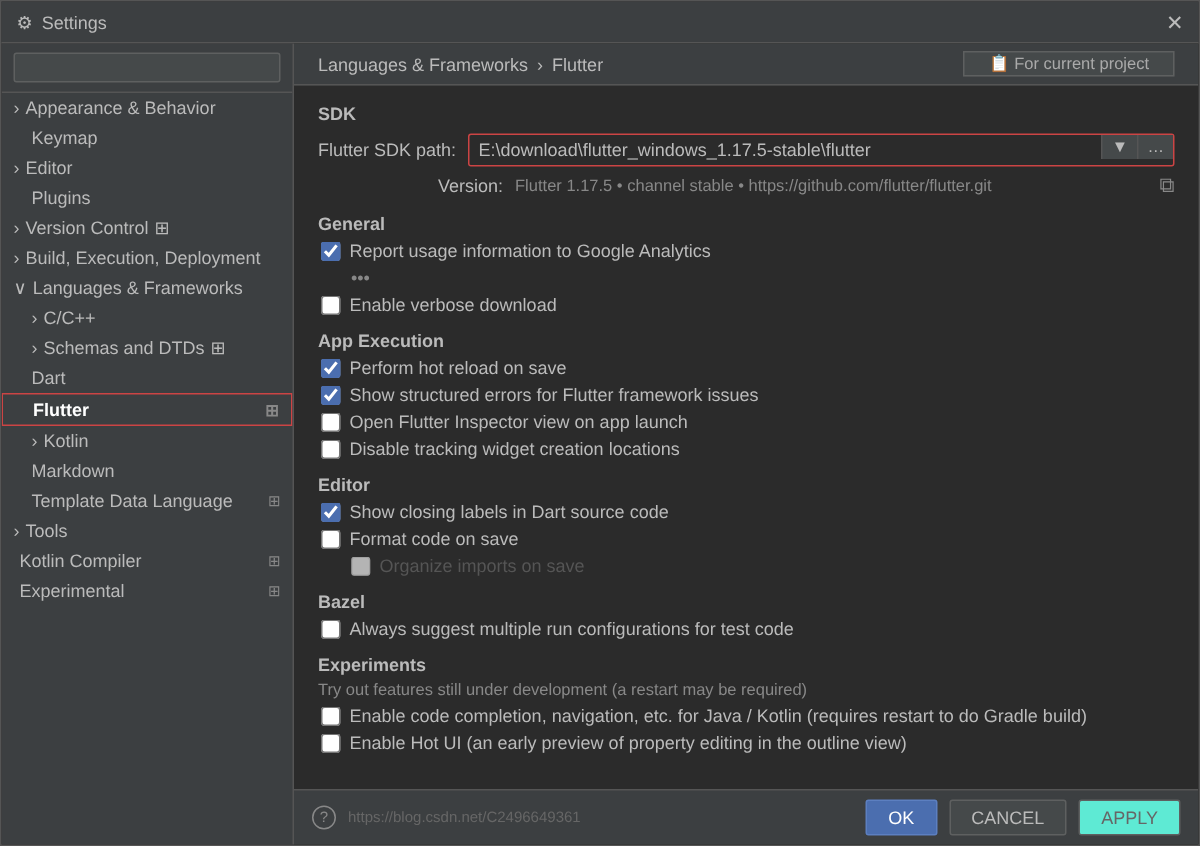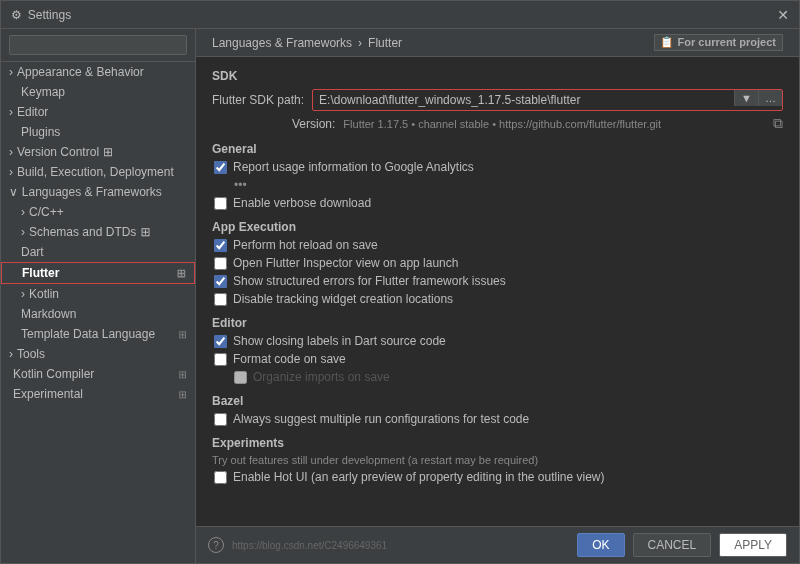--- a/index.html
+++ b/index.html
@@ -133,24 +133,23 @@
       align-items: center;
       gap: 6px;
       font-size: 12px;
       color: #bbbbbb;
       flex-shrink: 0;
     }
     .breadcrumb-bar .project-tag {
       margin-left: auto;
       background: #45494a;
       border: 1px solid #5e6060;
-      padding: 1px 6px;
+      padding: 1px 16px;
       font-size: 11px;
       color: #aaa;
-      font-weight: bold;
     }
 
     .settings-content {
       flex: 1;
       overflow-y: auto;
       padding: 12px 16px;
     }
 
     .section-title {
       font-weight: bold;
@@ -304,21 +303,21 @@
       color: #ffffff;
     }
 
     .btn-cancel {
       background: #45494a;
       border: 1px solid #5e6060;
       color: #bbbbbb;
     }
 
     .btn-apply {
-      background: #ffffff;
+      background: #5eead4;
       border: 1px solid #5e6060;
       color: #666;
     }
 
     .question-mark {
       width: 16px;
       height: 16px;
       border-radius: 50%;
       border: 1px solid #888;
       color: #888;
@@ -478,26 +477,26 @@
           <input type="checkbox" id="verbose-logging" style="">
           <label for="verbose-logging">Enable verbose download</label>
         </div>
 
         <div class="section-title section-gap">App Execution</div>
         <div class="checkbox-row">
           <input type="checkbox" id="hot-reload" checked="" style="">
           <label for="hot-reload">Perform hot reload on save</label>
         </div>
         <div class="checkbox-row">
+          <input type="checkbox" id="structured-errors" checked="" style="">
+          <label for="structured-errors">Show structured errors for Flutter framework issues</label>
+        </div>
+        <div class="checkbox-row">
           <input type="checkbox" id="flutter-inspector" style="">
           <label for="flutter-inspector">Open Flutter Inspector view on app launch</label>
-        </div>
-        <div class="checkbox-row">
-          <input type="checkbox" id="structured-errors" checked="" style="">
-          <label for="structured-errors">Show structured errors for Flutter framework issues</label>
         </div>
         <div class="checkbox-row">
           <input type="checkbox" id="disable-tracking" style="">
           <label for="disable-tracking">Disable tracking widget creation locations</label>
         </div>
 
         <div class="section-title section-gap">Editor</div>
         <div class="checkbox-row">
           <input type="checkbox" id="closing-labels" checked="" style="">
           <label for="closing-labels">Show closing labels in Dart source code</label>
@@ -512,20 +511,24 @@
         </div>
 
         <div class="section-title section-gap">Bazel</div>
         <div class="checkbox-row">
           <input type="checkbox" id="suggest-run" style="">
           <label for="suggest-run">Always suggest multiple run configurations for test code</label>
         </div>
 
         <div class="section-title section-gap">Experiments</div>
         <div style="color:#888;font-size:11px;margin-bottom:4px;">Try out features still under development (a restart may be required)</div>
+        <div class="checkbox-row">
+          <input type="checkbox" id="code-completion" style="">
+          <label for="code-completion">Enable code completion, navigation, etc. for Java / Kotlin (requires restart to do Gradle build)</label>
+        </div>
         <div class="checkbox-row">
           <input type="checkbox" id="hot-ui" style="">
           <label for="hot-ui">Enable Hot UI (an early preview of property editing in the outline view)</label>
         </div>
       </div>
 
       <div class="bottom-bar">
         <div class="question-mark">?</div>
         <span class="bottom-url">https://blog.csdn.net/C2496649361</span>
         <button class="btn btn-ok">OK</button>

